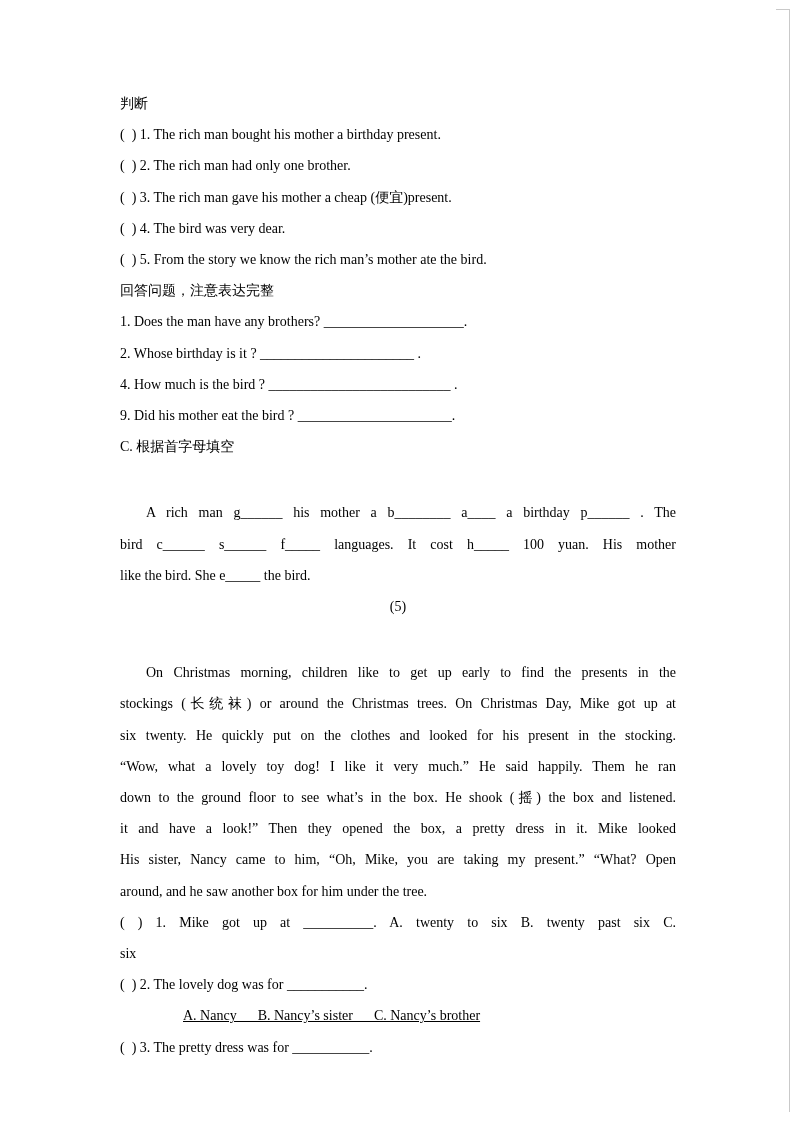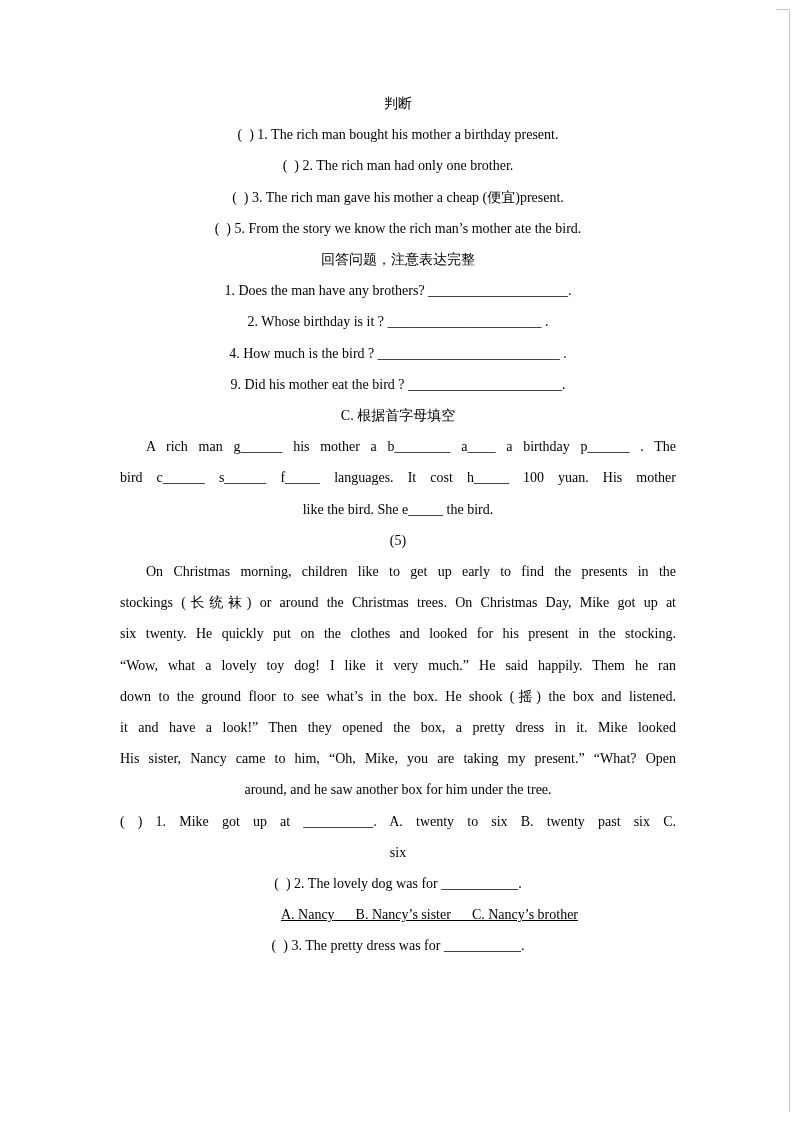--- a/index.html
+++ b/index.html
@@ -19,34 +19,35 @@
   }
   .content {
     position: absolute;
     left: 120px;
     top: 88px;
     width: 556px;
   }
   .line {
     line-height: 31.2px;
     white-space: pre-wrap;
-    text-align: center;
+    text-align: left;
   }
   
   .jline {
     white-space: normal;
     text-align: justify;
     text-align-last: justify;
   }
   .center {
     white-space: normal;
     text-align: center;
   }
   .indent {
     text-indent: 26px;
+    margin-top: 35px;
   }
   .opts {
     padding-left: 63px;
     text-decoration: underline;
   }
   
   .scan-v {
     position: absolute;
     right: 3px;
     top: 10px;
@@ -70,20 +71,21 @@
 
   <div class="scan-v"></div>
   <div class="scan-h"></div>
 
   <div class="content">
 
     <div class="line">判断</div>
     <div class="line">(  ) 1. The rich man bought his mother a birthday present.</div>
     <div class="line">(  ) 2. The rich man had only one brother.</div>
     <div class="line">(  ) 3. The rich man gave his mother a cheap (便宜)present.</div>
+    <div class="line">(  ) 4. The bird was very dear.</div>
     <div class="line">(  ) 5. From the story we know the rich man’s mother ate the bird.</div>
 
     <div class="line">回答问题，注意表达完整</div>
     <div class="line">1. Does the man have any brothers? ____________________.</div>
     <div class="line">2. Whose birthday is it ? ______________________ .</div>
     <div class="line">4. How much is the bird ? __________________________ .</div>
     <div class="line">9. Did his mother eat the bird ? ______________________.</div>
 
     <div class="line">C. 根据首字母填空</div>
     <div class="line jline indent">A rich man g______ his mother a b________ a____ a birthday p______ . The</div>

